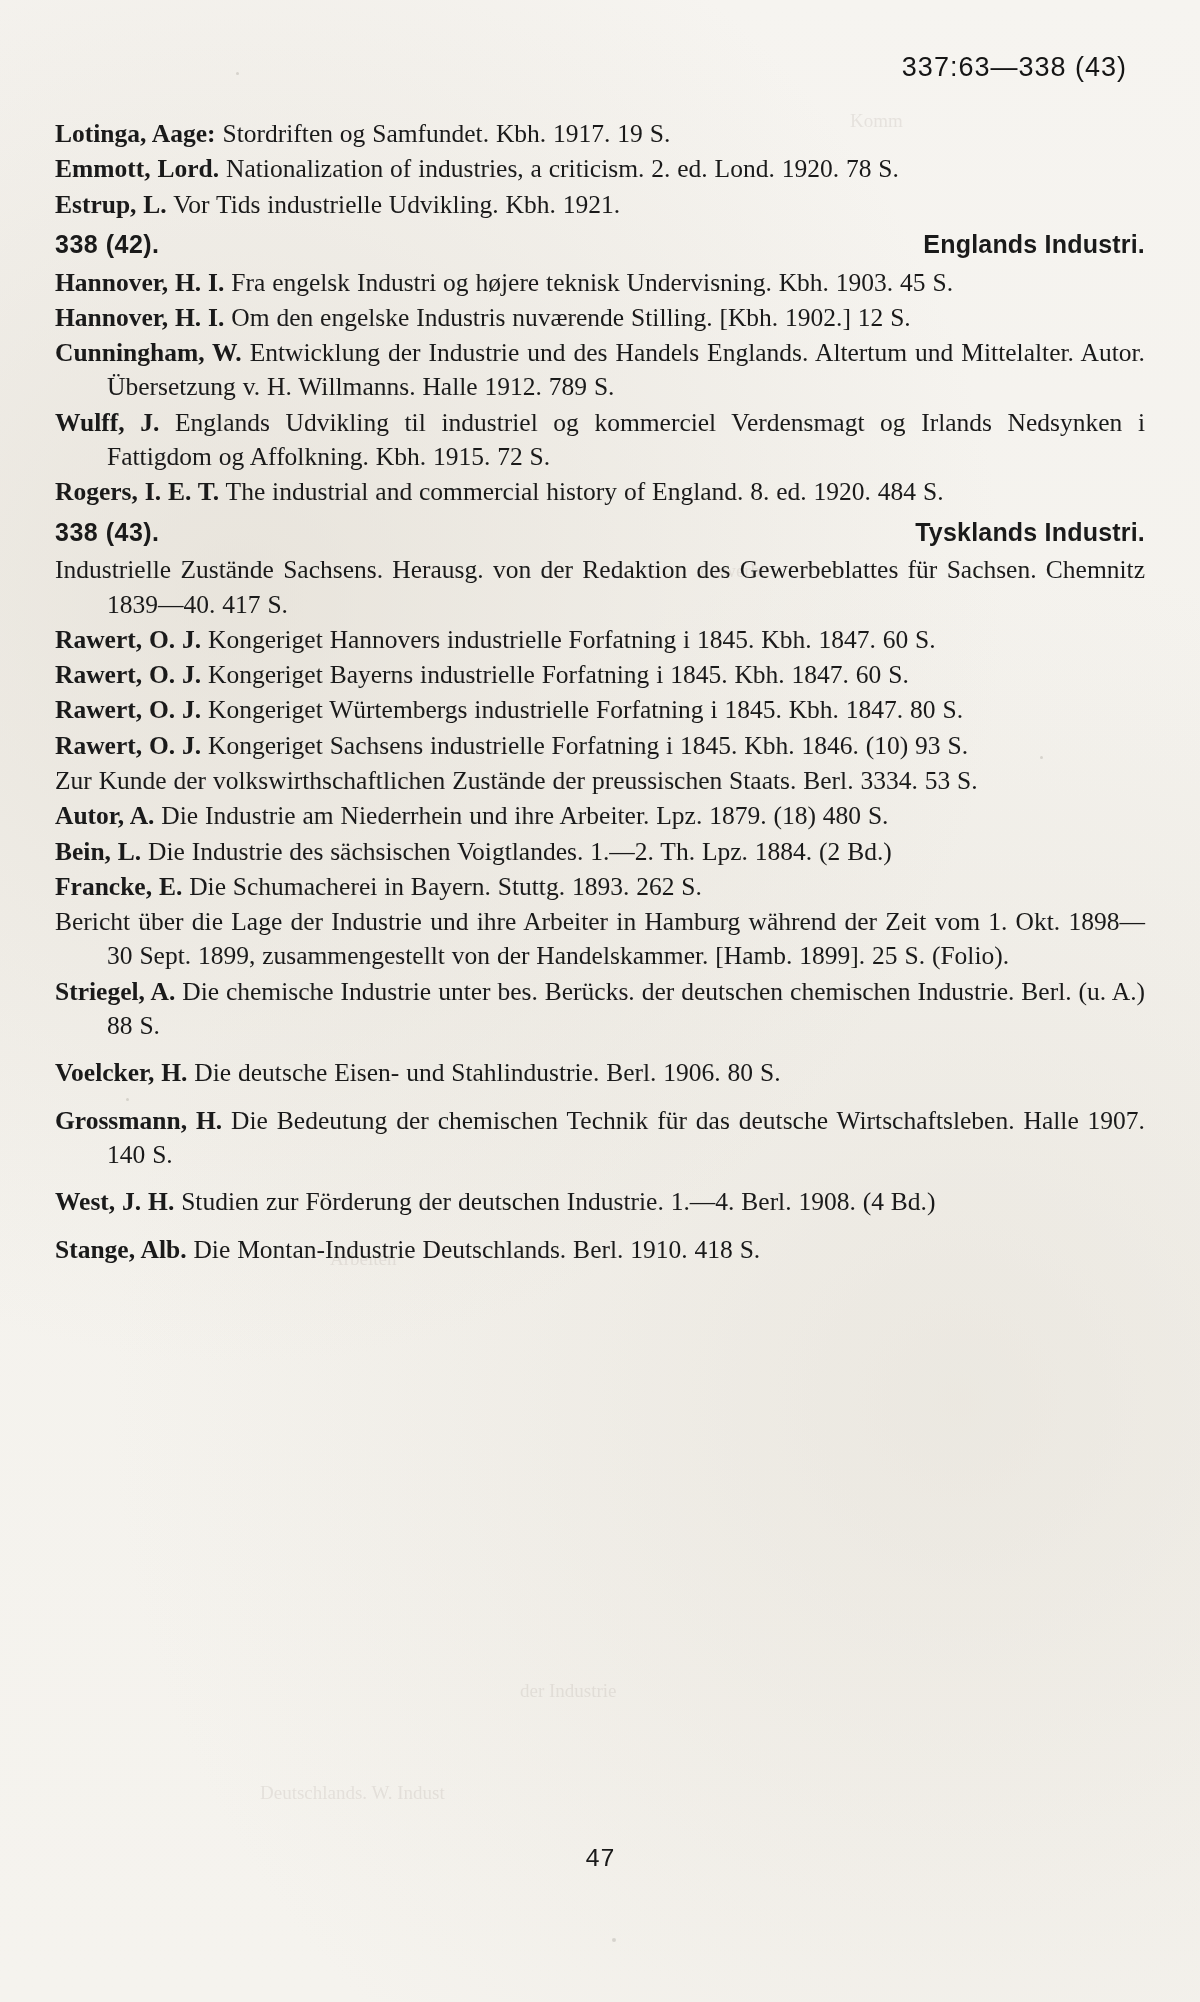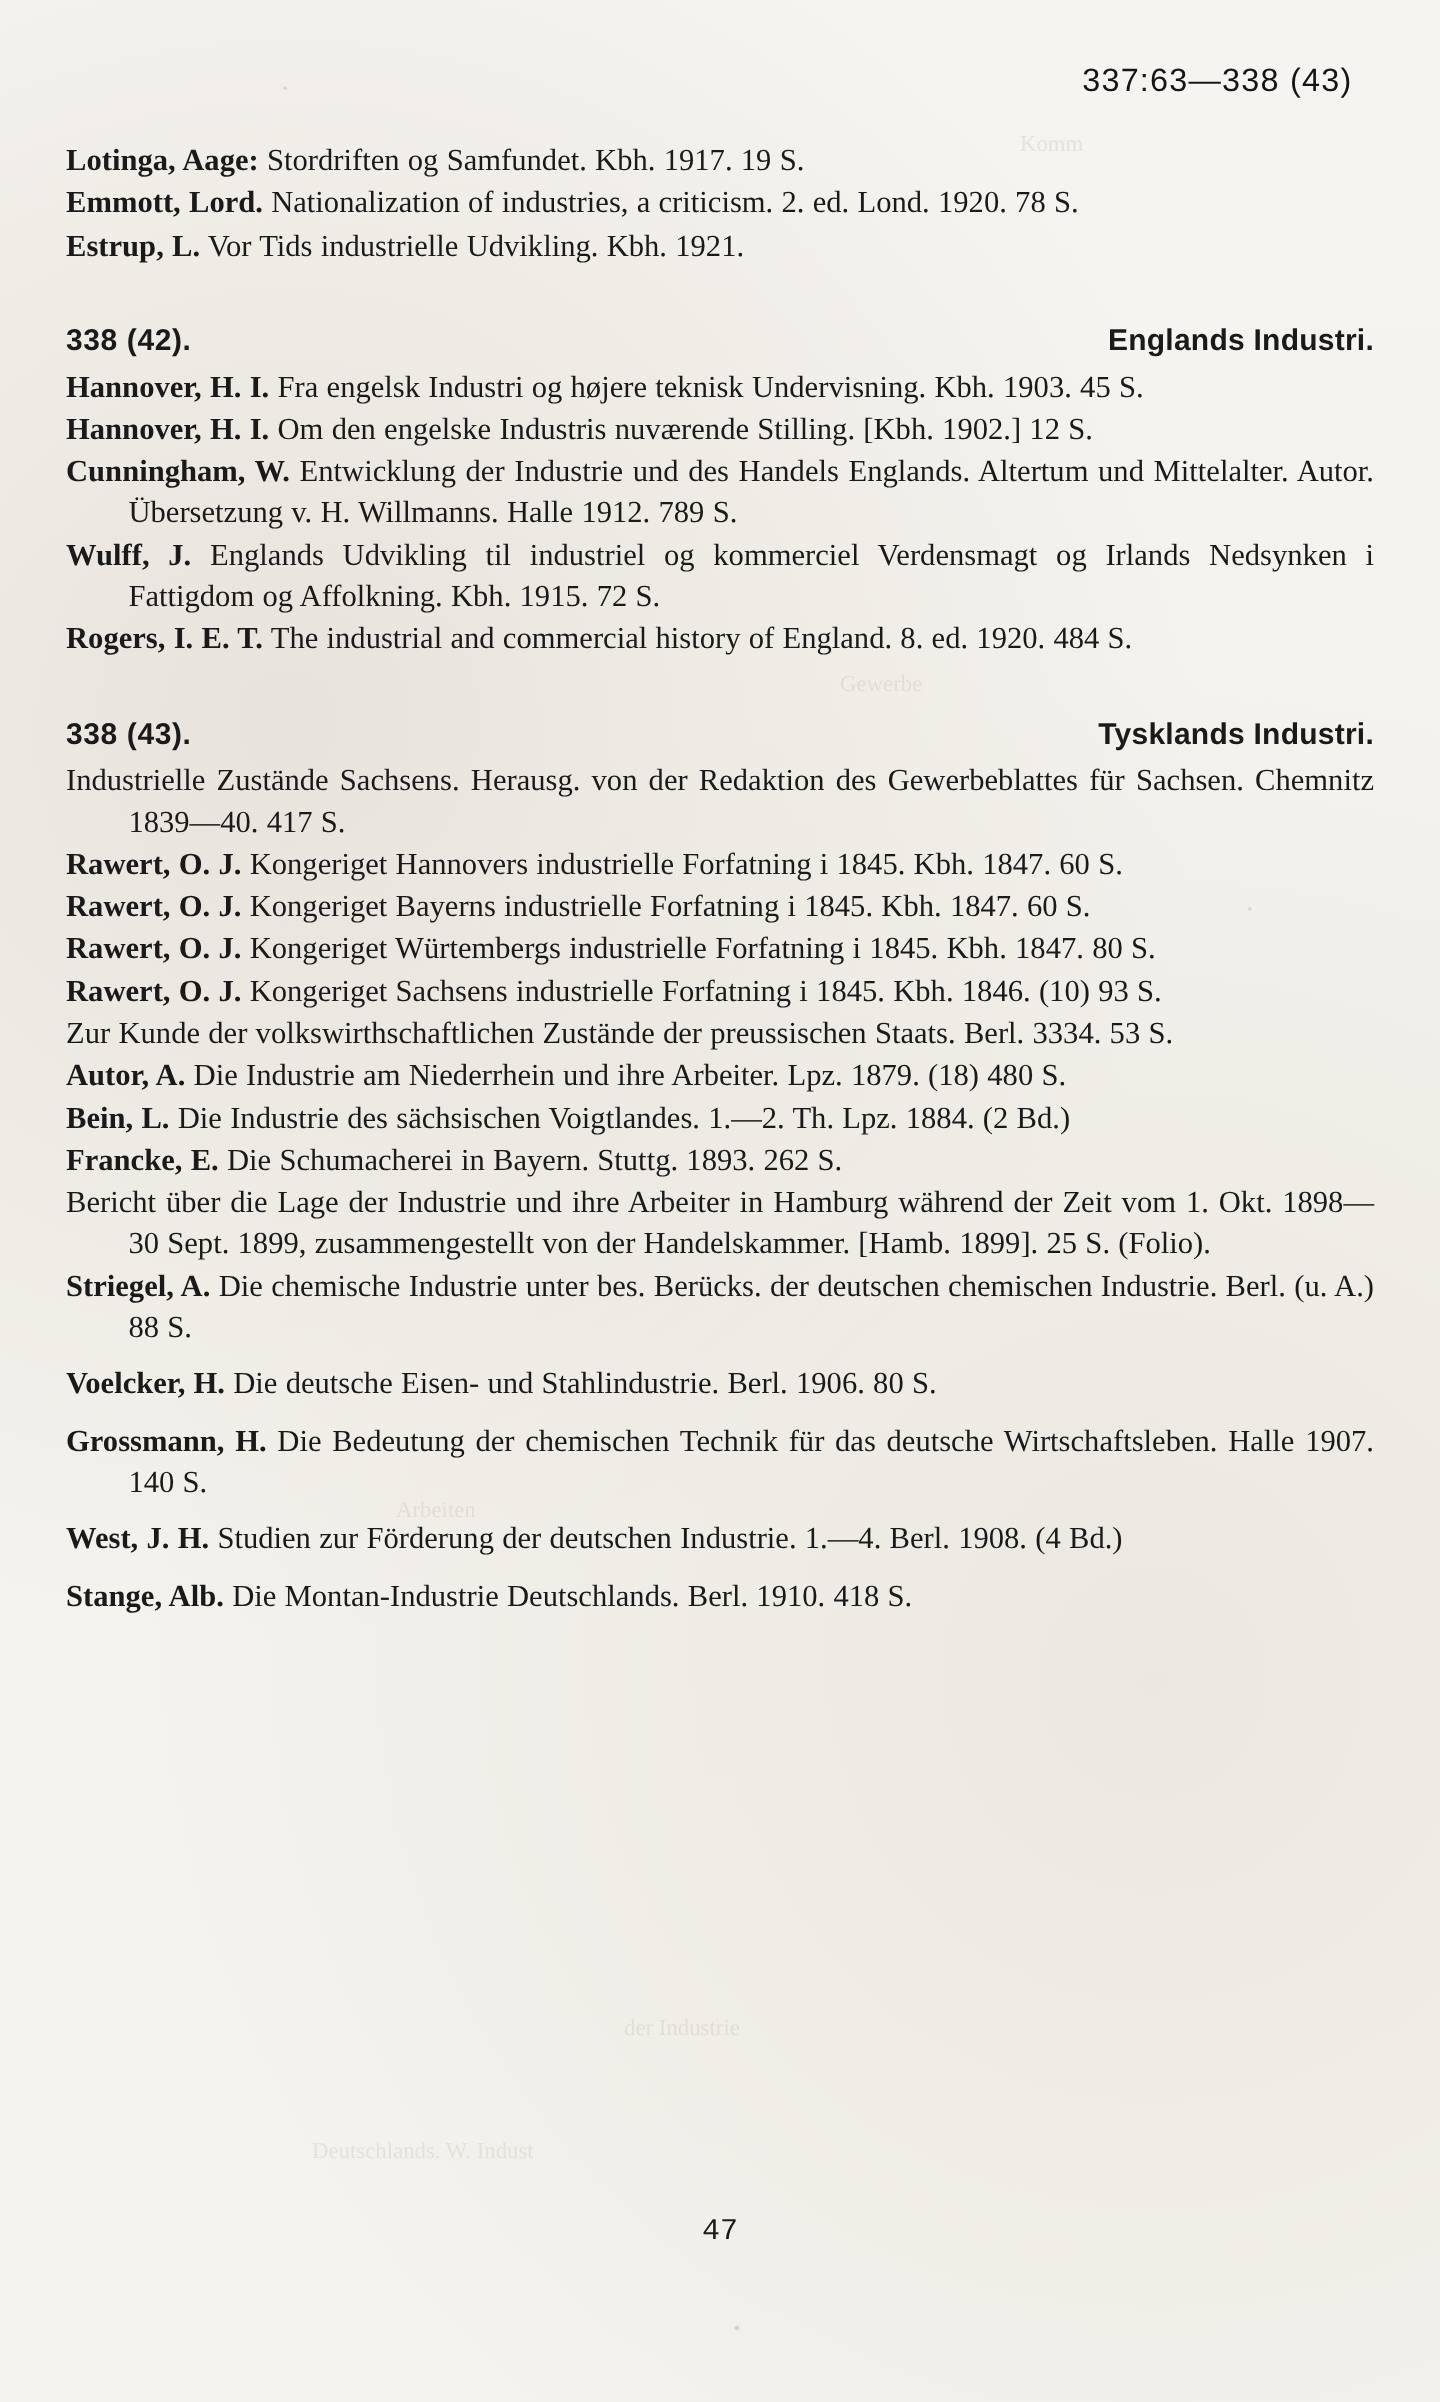--- a/index.html
+++ b/index.html
@@ -65,21 +65,21 @@
     font-family: "Liberation Sans", sans-serif;
     font-weight: bold;
     font-size: 25px;
     margin: 6px 0 4px 0;
     padding-left: 0;
     text-indent: 0;
     letter-spacing: 0.2px;
     gap: 40px;
   }
   .section-head .num { letter-spacing: 0.5px; }
-  .section-head .ttl { letter-spacing: 0.2px; margin-top: 40px; }
+  .section-head .ttl { letter-spacing: 0.2px; }
   .folio {
     position: absolute;
     top: 1845px;
     left: 0;
     width: 1200px;
     text-align: center;
     font-size: 25px;
     font-family: Liberation Mono, monospace;
     color: #1a1a1a;
   }

